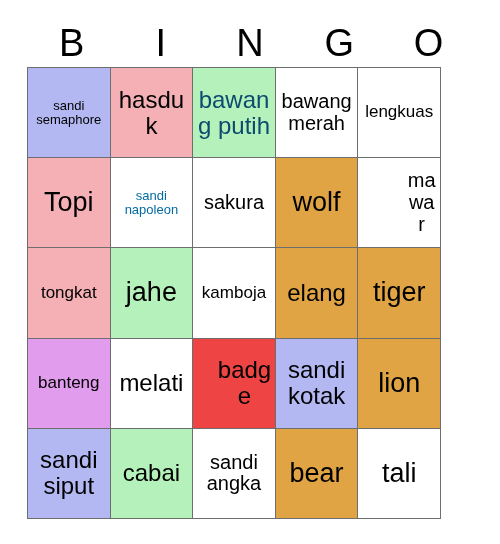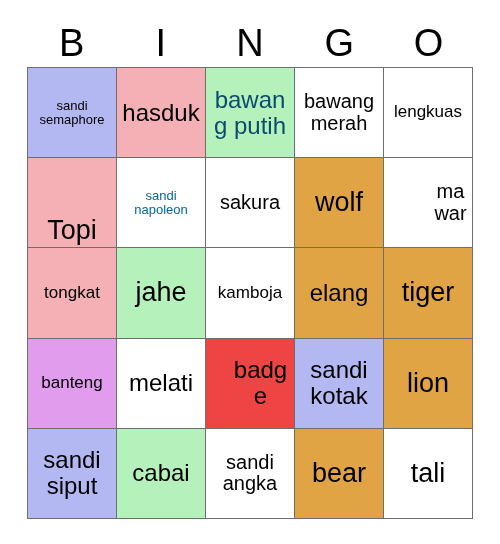--- a/index.html
+++ b/index.html
@@ -36,21 +36,21 @@
     font-size: 38px;
     line-height: 1;
     color: #000000;
     font-weight: 400;
     letter-spacing: 0px;
   }
   .grid {
     position: absolute;
     left: 27px;
     top: 67px;
-    width: 446px;
+    width: 414px;
     height: 452px;
     box-sizing: border-box;
     border: 1px solid #6e6e6e;
     display: grid;
     grid-template-columns: repeat(5, 1fr);
     grid-template-rows: repeat(5, 1fr);
     background: #6e6e6e;
     gap: 1px;
   }
   .cell {
@@ -97,21 +97,21 @@
       </div>
       <div class="cell fs-lg" style="background: rgb(181, 242, 187); color: #0c4a6e;">
         <span class="txt">bawang putih</span>
       </div>
       <div class="cell fs-md" style="background: rgb(255, 255, 255); color: rgb(0, 0, 0);">
         <span class="txt">bawang merah</span>
       </div>
       <div class="cell fs-sm" style="background: rgb(255, 255, 255); color: rgb(0, 0, 0);">
         <span class="txt">lengkuas</span>
       </div>
-      <div class="cell fs-xl" style="background: rgb(244, 176, 180); color: rgb(0, 0, 0); align-items: flex-end;">
+      <div class="cell fs-xl" style="background: rgb(244, 176, 180); color: rgb(0, 0, 0);">
         <span class="txt">Topi</span>
       </div>
       <div class="cell fs-xs" style="background: rgb(255, 255, 255); color: #0369a1;">
         <span class="txt">sandi napoleon</span>
       </div>
       <div class="cell fs-md" style="background: rgb(255, 255, 255); color: rgb(0, 0, 0);">
         <span class="txt">sakura</span>
       </div>
       <div class="cell fs-xl" style="background: rgb(224, 164, 68); color: rgb(0, 0, 0);">
         <span class="txt">wolf</span>

